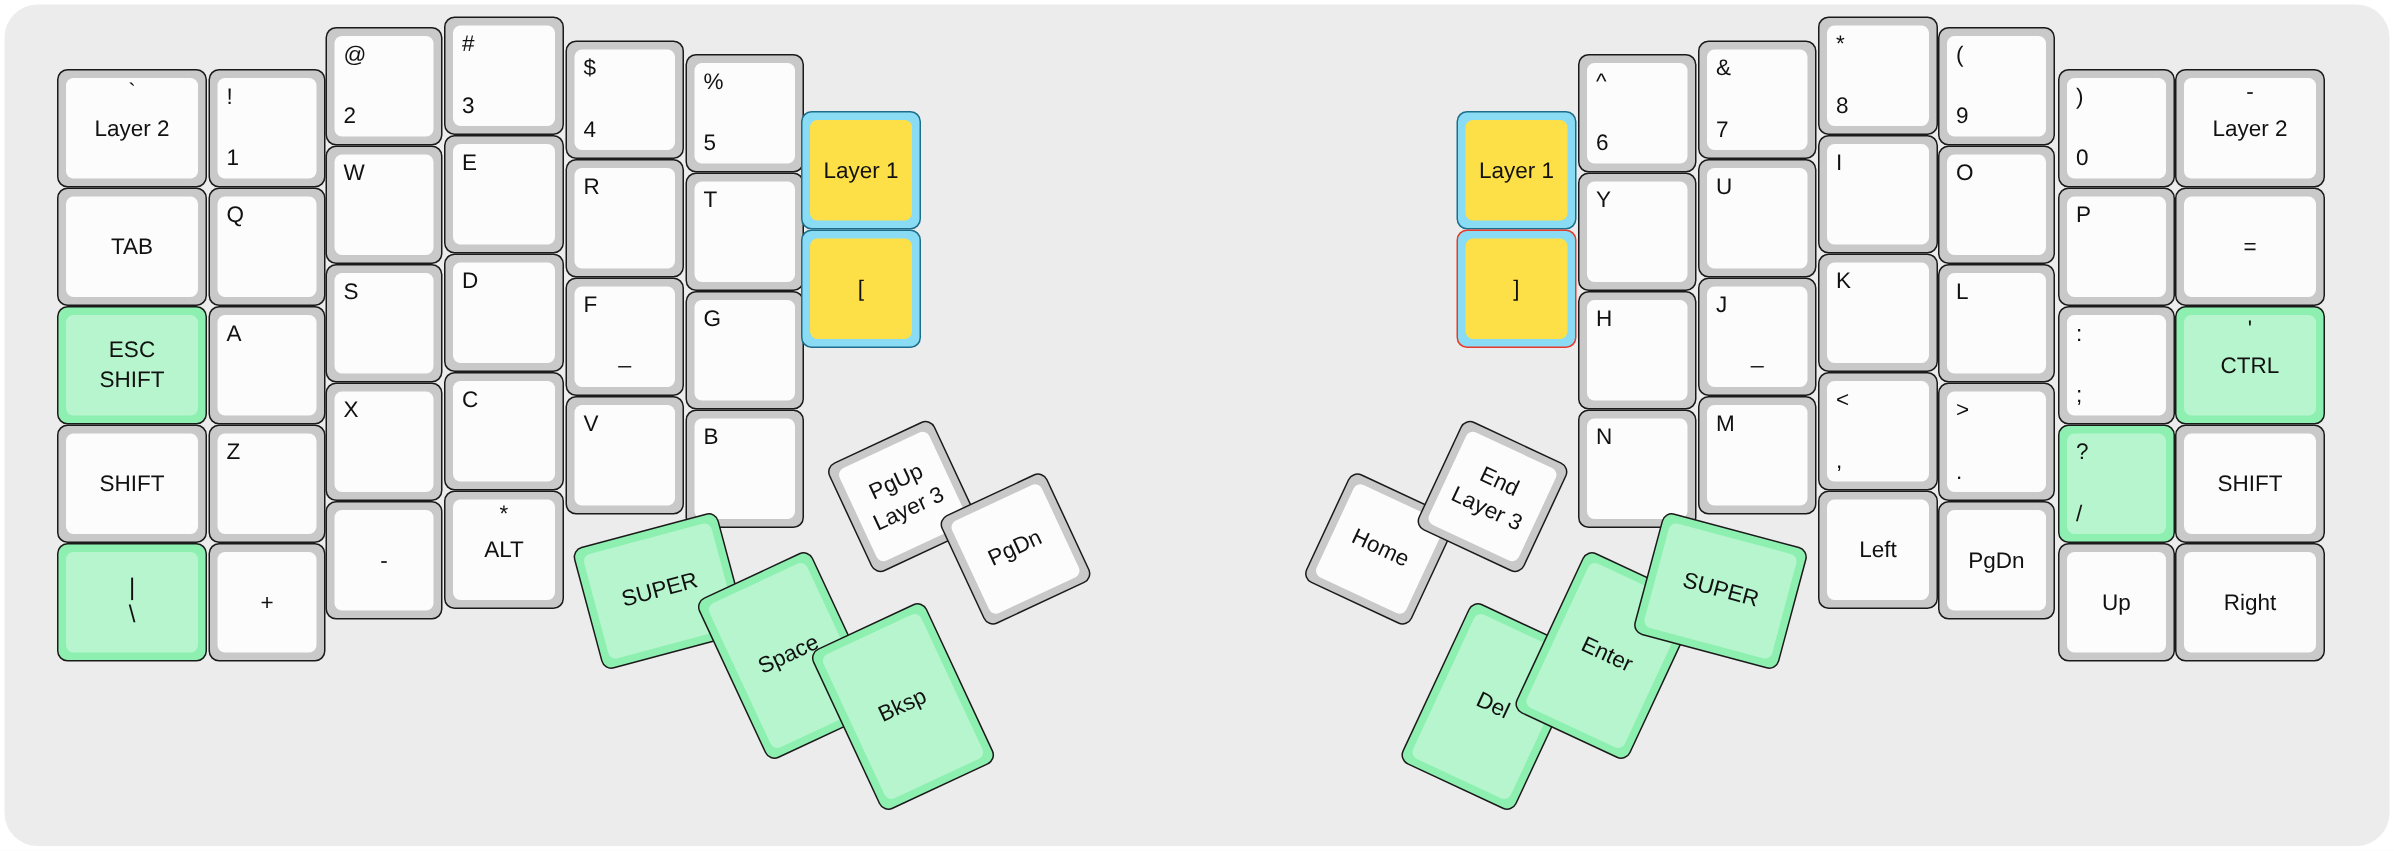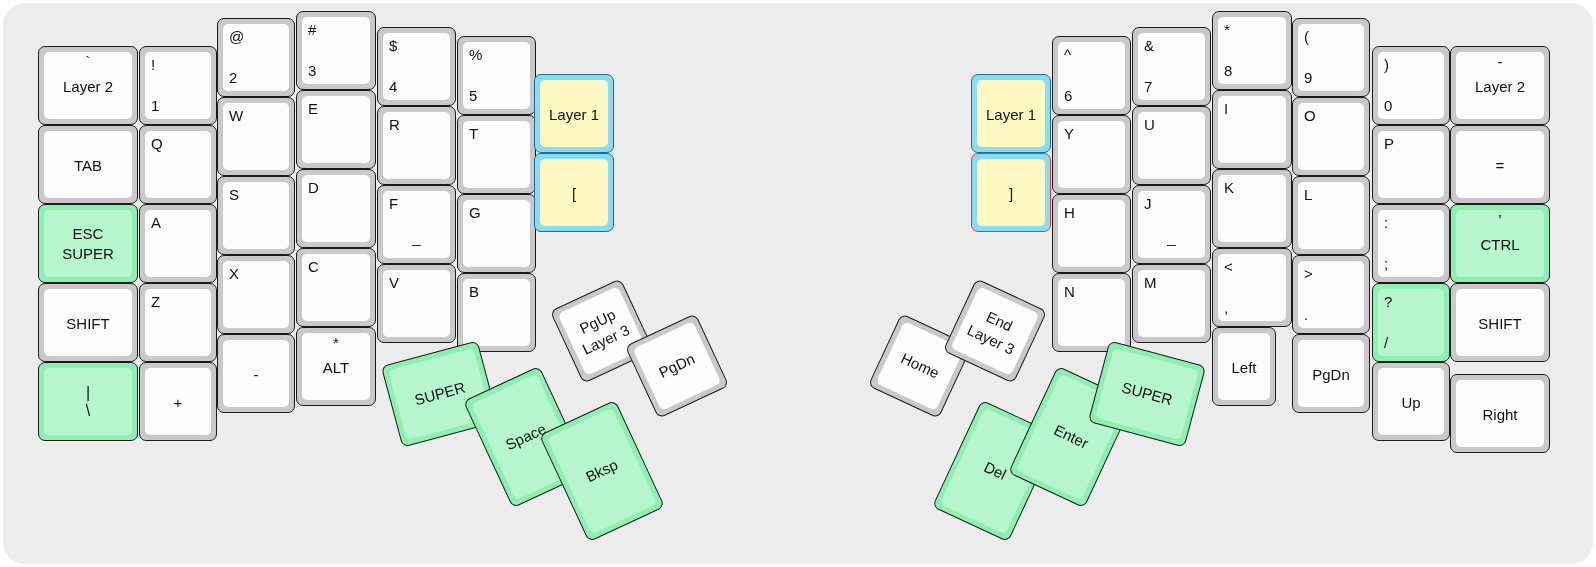--- a/index.html
+++ b/index.html
@@ -34,21 +34,21 @@
     width:100%;height:100%;
     box-sizing:border-box;
     background:#fcfcfc;
     border-radius:5px;
     overflow:hidden;
   }
   
   .key.green{ background:#8ef0b0; border-color:#1a1a1a; }
   .key.green > .cap{ background:#b6f5cd; }
   .key.blue{ background:#8adcf5; border-color:#1b6f8c; }
-  .key.blue > .cap{ background:#fef9c3; }
+  .key.blue > .cap{ background:#fde047; }
   .key.blue.sel{ border-color:#e83a2a; }
 
   
   .lg{
     position:absolute;
     color:#111111;
     line-height:1;
     white-space:pre;
     font-size:15px;
   }
@@ -83,21 +83,21 @@
         </div>
       </div>
       <div class="key" style="left: 38px; top: 125px; width: 100px; height: 79px;">
         <div class="cap">
           <div class="lg ctr">TAB</div>
         </div>
       </div>
       <div class="key green" style="left: 38px; top: 204px; width: 100px; height: 79px;">
         <div class="cap">
           <div class="lg ctr two" style="white-space: pre-line;">ESC
-SUPER</div>
+SHIFT</div>
         </div>
       </div>
       <div class="key" style="left: 38px; top: 283px; width: 100px; height: 79px;">
         <div class="cap">
           <div class="lg ctr">SHIFT</div>
         </div>
       </div>
       <div class="key green" style="left: 38px; top: 362px; width: 100px; height: 79px;">
         <div class="cap">
           <div class="lg pipe">|
@@ -304,21 +304,21 @@
         <div class="cap">
           <div class="lg tl">K</div>
         </div>
       </div>
       <div class="key" style="left: 1212px; top: 248px; width: 80px; height: 79px;">
         <div class="cap">
           <div class="lg tl">&lt;</div>
           <div class="lg bl">,</div>
         </div>
       </div>
-      <div class="key" style="left: 1212px; top: 327px; width: 64px; height: 79px;">
+      <div class="key" style="left: 1212px; top: 327px; width: 80px; height: 79px;">
         <div class="cap">
           <div class="lg ctr">Left</div>
         </div>
       </div>
       <div class="key" style="left: 1292px; top: 18px; width: 78px; height: 79px;">
         <div class="cap">
           <div class="lg tl">(</div>
           <div class="lg bl">9</div>
         </div>
       </div>
@@ -386,21 +386,21 @@
         <div class="cap">
           <div class="lg tick">'</div>
           <div class="lg ctr">CTRL</div>
         </div>
       </div>
       <div class="key" style="left: 1450px; top: 283px; width: 100px; height: 79px;">
         <div class="cap">
           <div class="lg ctr">SHIFT</div>
         </div>
       </div>
-      <div class="key" style="left: 1450px; top: 362px; width: 100px; height: 79px; margin-top: 12px;">
+      <div class="key" style="left: 1450px; top: 362px; width: 100px; height: 79px;">
         <div class="cap">
           <div class="lg ctr">Right</div>
         </div>
       </div>
       <div class="key green" style="left: 390px; top: 352px; width: 100px; height: 84px; transform: rotate(-15deg);">
         <div class="cap">
           <div class="lg ctr two" style="white-space: pre-line;">SUPER</div>
         </div>
       </div>
       <div class="key" style="left: 563px; top: 291px; width: 78px; height: 80px; transform: rotate(-25deg);">

